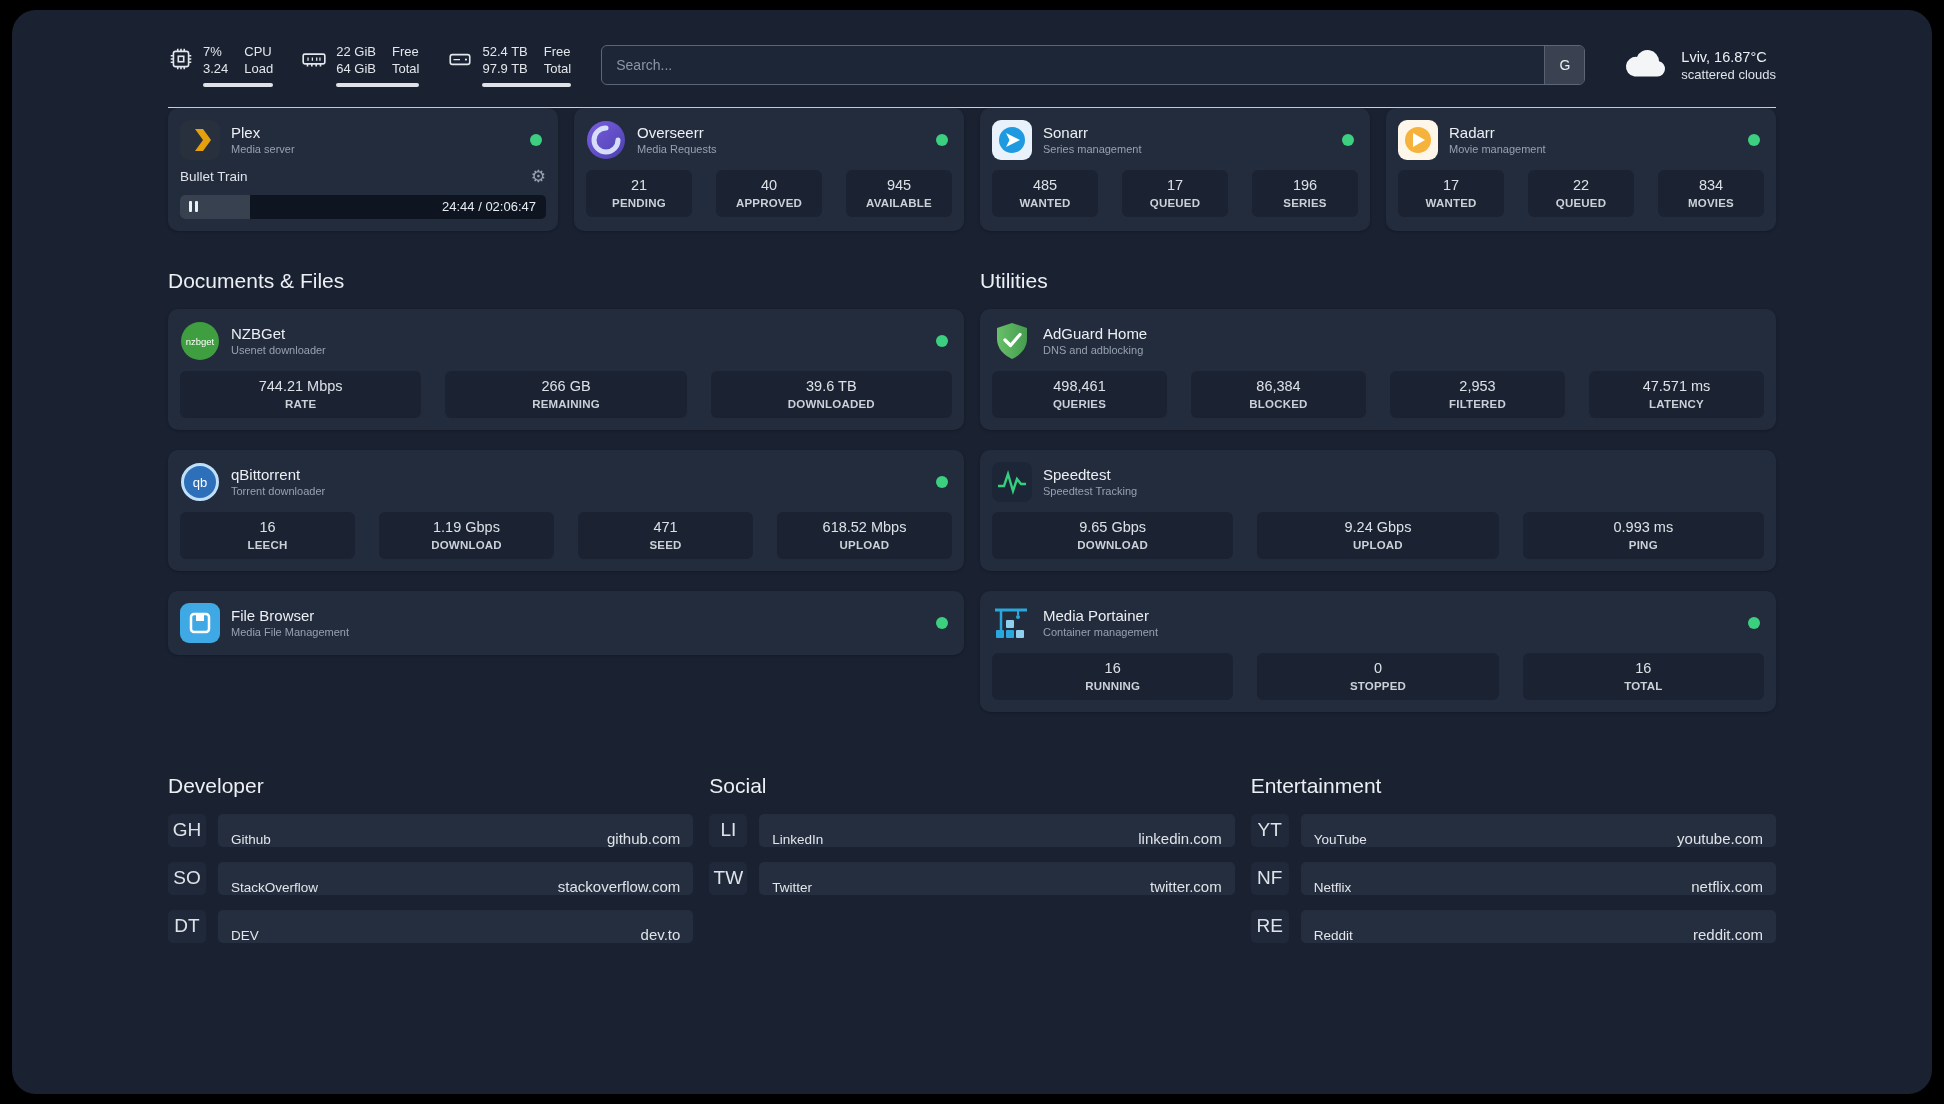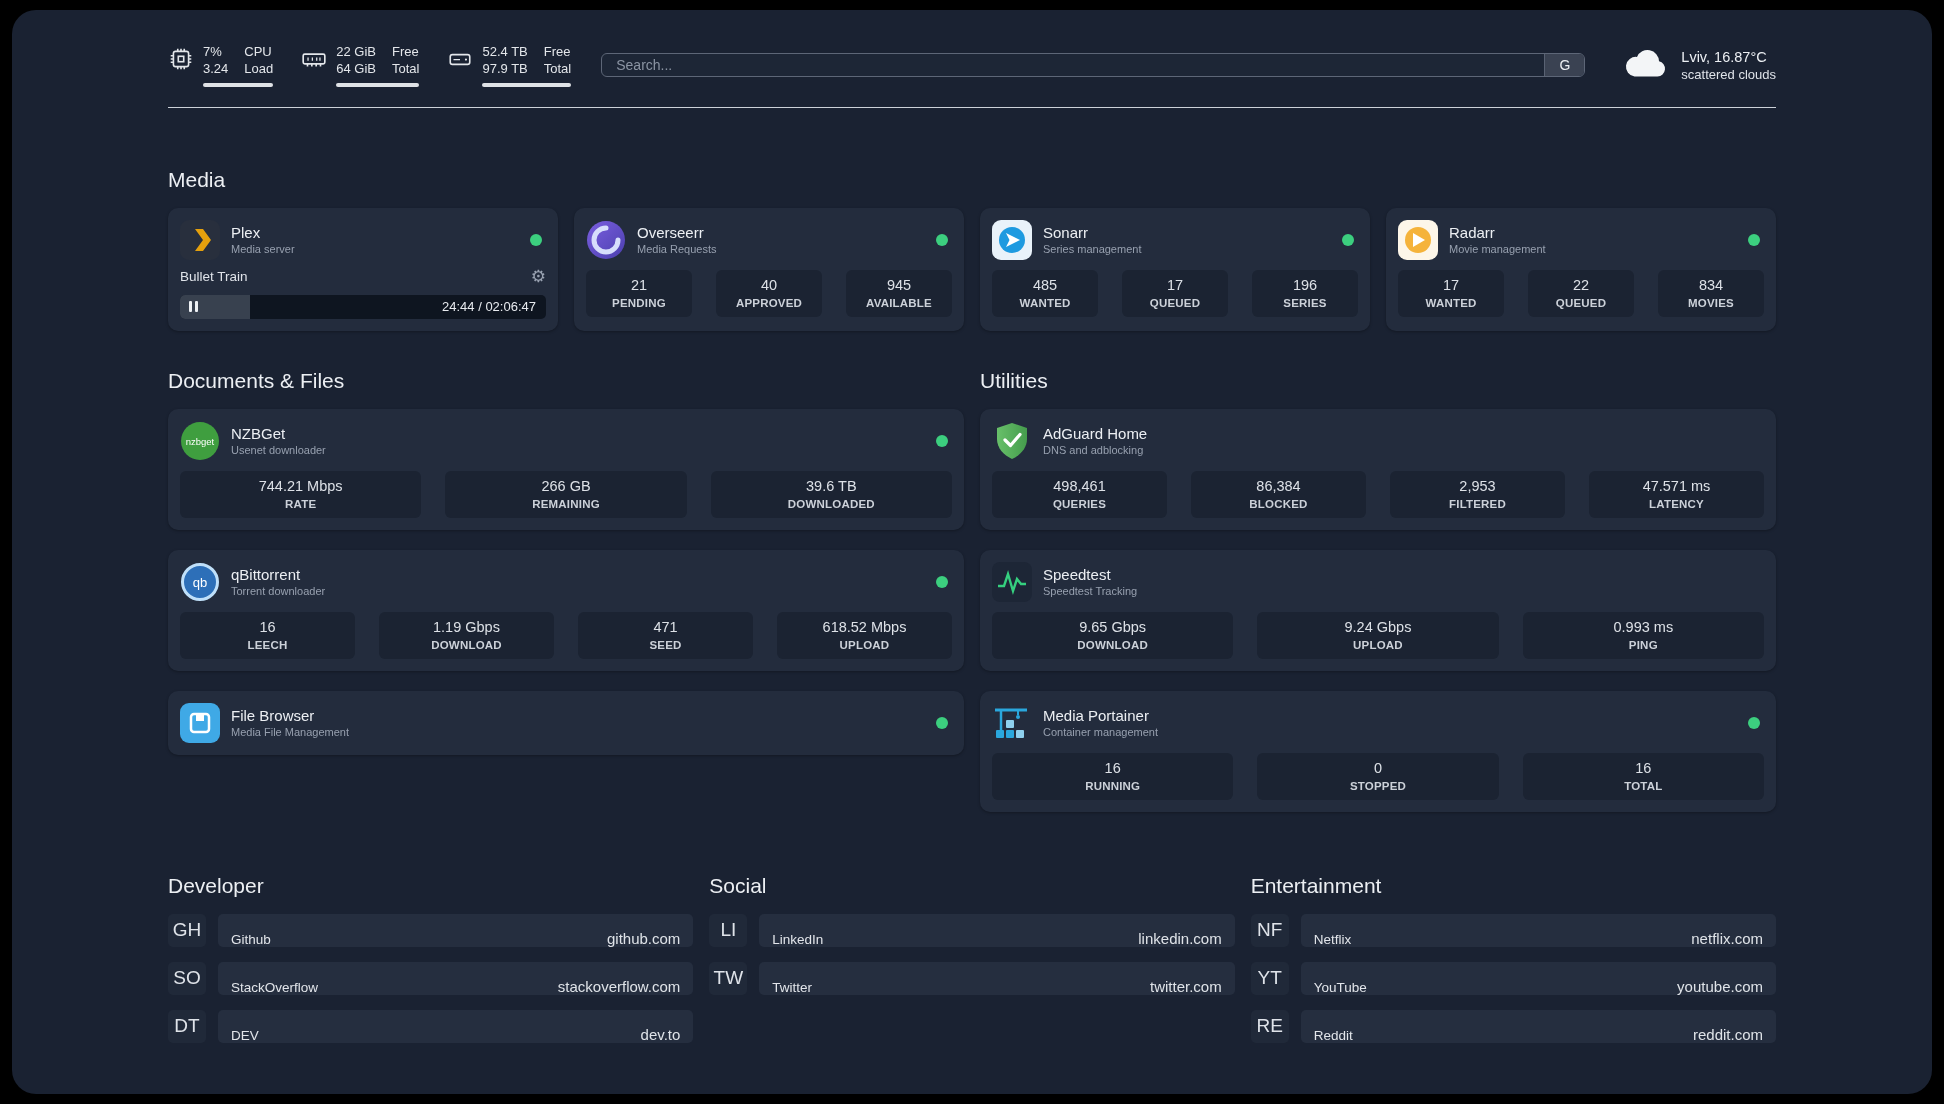--- a/index.html
+++ b/index.html
@@ -14,21 +14,21 @@
   .metrics { display:flex; gap:28px; align-items:center; }
   .metric { display:flex; align-items:flex-start; gap:9px; }
   .m-icon { display:block; margin-top:2px; }
   .m-body { display:flex; flex-direction:column; }
   .m-grid { display:flex; gap:16px; }
   .m-col { display:flex; flex-direction:column; }
   .m-col span { font-size:13px; line-height:1.3; color:#e3e6ea; white-space:nowrap; }
   .m-bar { height:4px; border-radius:2px; background:#dfe2e6; margin-top:5px; width:100%; }
 
   .search { flex:1; position:relative; margin:0 38px 0 30px; }
-  .search-input { width:100%; height:24px; background:#1d2636; border:1px solid #5d6677; border-radius:6px;
+  .search-input { width:100%; height:40px; background:#1d2636; border:1px solid #5d6677; border-radius:6px;
                   color:#eab308; font-size:14px; padding:0 54px 0 14px; outline:none;
                   font-family:"Liberation Sans", sans-serif; }
   .search-input::placeholder { color:#8b94a3; }
   .search-engine { position:absolute; right:1px; top:1px; bottom:1px; width:40px; background:#3a4252;
                    border-left:1px solid #596273; border-radius:0 5px 5px 0; display:flex; align-items:center;
                    justify-content:center; font-size:14px; color:#eceef2; cursor:pointer; }
 
   .weather { display:flex; align-items:center; gap:12px; }
   .weather-text div:first-child { font-size:14.5px; color:#eceff3; }
   .weather-text div:last-child { font-size:13px; color:#dfe3e9; margin-top:2px; }
@@ -176,21 +176,20 @@
       </span>
       <div class="weather-text">
         <div>Lviv, 16.87°C</div>
         <div>scattered clouds</div>
       </div>
     </div>
   </div>
 
   <hr class="divider">
 
-  <h2 class="section-title media-title">Media</h2>
 
   <div class="media-grid">
 
     <div class="card">
       <div class="card-head">
         <span class="app-icon">
           <svg viewBox="0 0 40 40" width="40" height="40">
             <rect width="40" height="40" rx="9" fill="#282f3d"></rect>
             <path d="M15 9h8l8 11-8 11h-8l8-11z" fill="#e5a00d"></path>
           </svg>
@@ -551,31 +550,31 @@
         <span class="bm-bar">
           <span class="bm-name">Twitter</span>
           <span class="bm-url">twitter.com</span>
         </span>
       </div>
     </div>
 
     <div class="bm-col">
       <h2 class="section-title">Entertainment</h2>
       <div class="bm-row">
+        <span class="bm-abbr">YT</span>
+        <span class="bm-bar">
+          <span class="bm-name">YouTube</span>
+          <span class="bm-url">youtube.com</span>
+        </span>
+      </div>
+      <div class="bm-row">
         <span class="bm-abbr">NF</span>
         <span class="bm-bar">
           <span class="bm-name">Netflix</span>
           <span class="bm-url">netflix.com</span>
-        </span>
-      </div>
-      <div class="bm-row">
-        <span class="bm-abbr">YT</span>
-        <span class="bm-bar">
-          <span class="bm-name">YouTube</span>
-          <span class="bm-url">youtube.com</span>
         </span>
       </div>
       <div class="bm-row">
         <span class="bm-abbr">RE</span>
         <span class="bm-bar">
           <span class="bm-name">Reddit</span>
           <span class="bm-url">reddit.com</span>
         </span>
       </div>
     </div>

